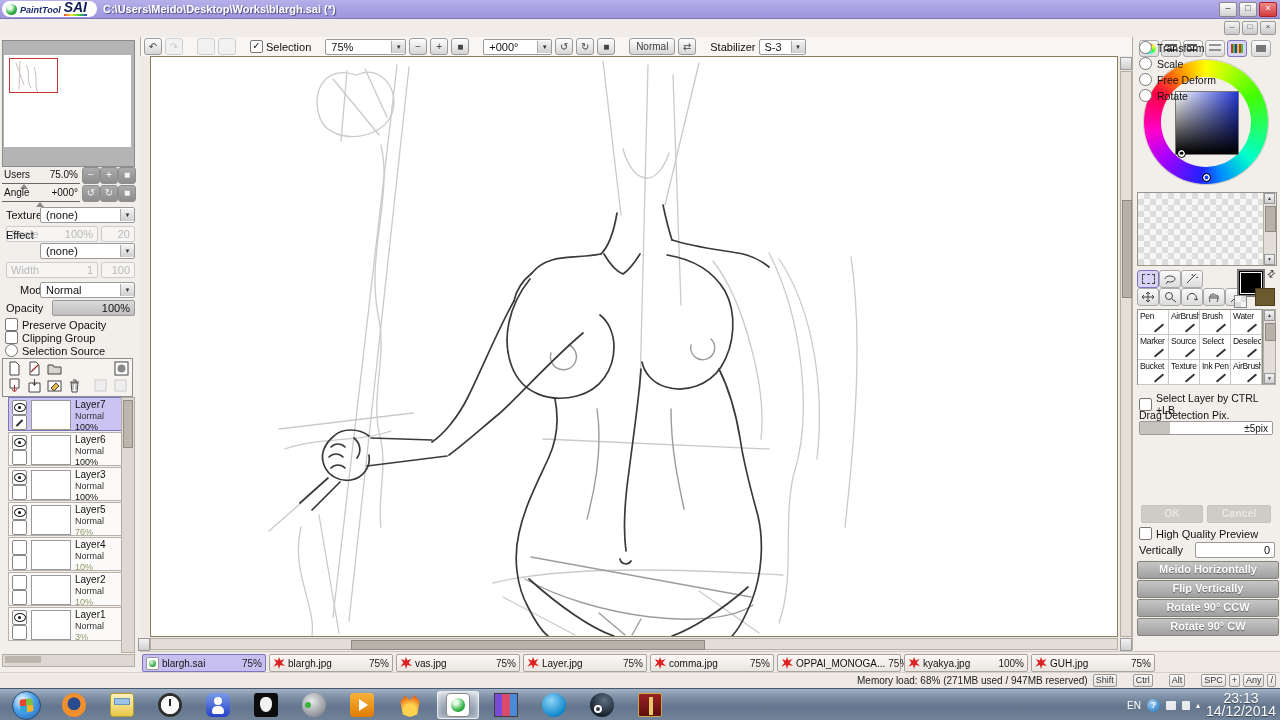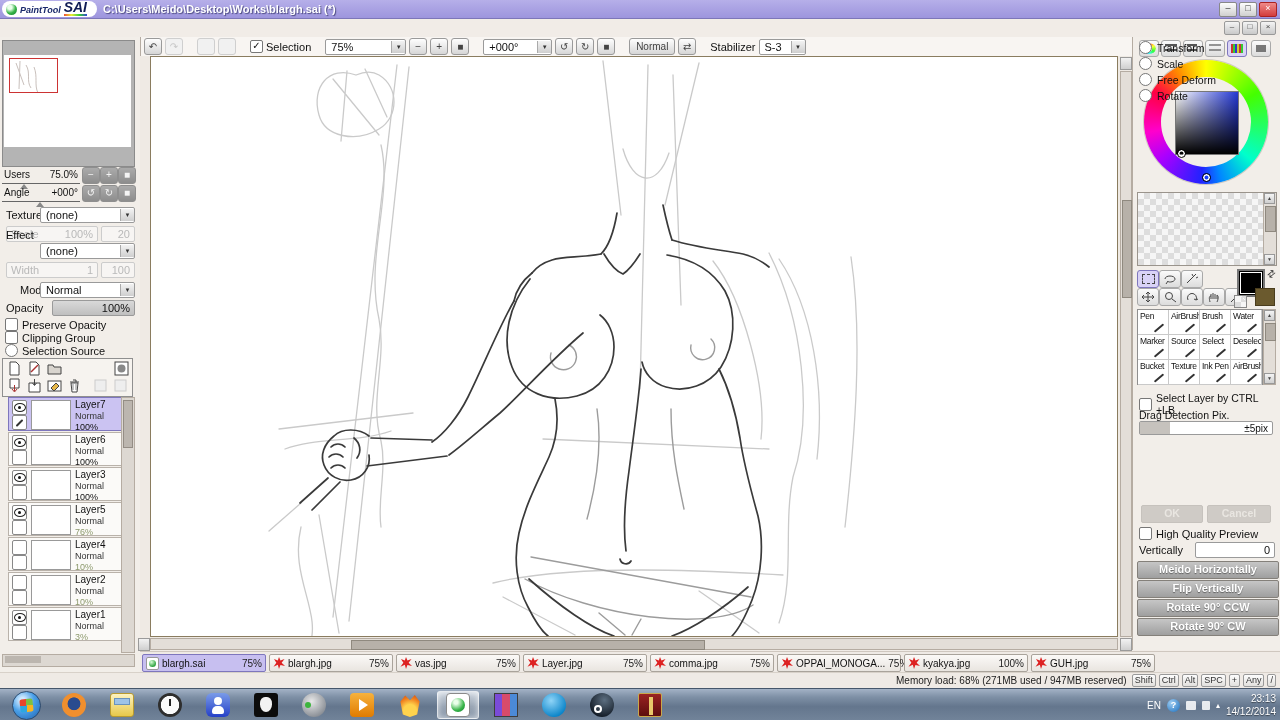--- a/index.html
+++ b/index.html
@@ -184,21 +184,21 @@
   .ic-winrar{background:linear-gradient(90deg,#7a4bd8 0 33%,#d84b6a 33% 66%,#4b8ad8 66%);border:1px solid #3d3d3d;box-sizing:border-box}
   .ic-skype{border-radius:50%;background:radial-gradient(circle at 38% 32%,#8fd4f7,#0a84c9 75%)}
   .ic-steam{border-radius:50%;background:radial-gradient(circle at 60% 30%,#5c6e80,#141d28 75%)}
   .ic-steam:after{content:"";position:absolute;left:4px;top:12px;width:8px;height:8px;border-radius:50%;border:2px solid #fff;box-sizing:border-box}
   .ic-homm{background:linear-gradient(#9a2222,#5c0e0e);border:1px solid #caa84a;border-radius:2px;box-sizing:border-box}
   .ic-homm:after{content:"";position:absolute;left:10px;top:3px;width:4px;height:18px;background:#e8c86a}
   .tray{position:absolute;right:2px;top:0;height:32px;display:flex;align-items:center;gap:6px;color:#fff}
   .helpic{width:13px;height:13px;border-radius:50%;background:radial-gradient(circle at 35% 30%,#9ecdf2,#1c6fbd);
     font-size:9px;line-height:13px;text-align:center;color:#fff;font-weight:bold}
   .miniic{width:10px;height:9px;background:rgba(255,255,255,.85);border-radius:1px}
-  .clock{font-size:10px;line-height:13px;text-align:right;text-shadow:0 1px 1px rgba(0,0,0,.5);padding-right:2px}
+  .clock{font-size:14px;line-height:13px;text-align:center;text-shadow:0 1px 1px rgba(0,0,0,.5);padding-right:2px}
 </style>
 </head>
 <body>
 
 <div class="app">
 
   <div class="titlebar">
     <div class="logo">
       <span class="logoball"></span>
       <span class="logopaint">PaintTool</span>
@@ -790,21 +790,21 @@
       <div class="dtab">
 
         <span class="icon-jpg"></span>
         <span>GUH.jpg</span>
         <span class="tz">75%</span>
       </div>
     </div>
 
   <div class="statusrow">
     <span class="memtext">Memory load: 68% (271MB used / 947MB reserved)</span>
-    <span style="display:flex;gap:3px">
+    <span style="display:flex;gap:16px">
 
     <span class="kb">Shift</span>
         <span class="kb">Ctrl</span>
         <span class="kb">Alt</span>
         <span class="kb">SPC</span>
       </span>
     <span class="kb">+</span>
     <span class="kb">Any</span>
     <span class="kb">/</span>
   </div>

